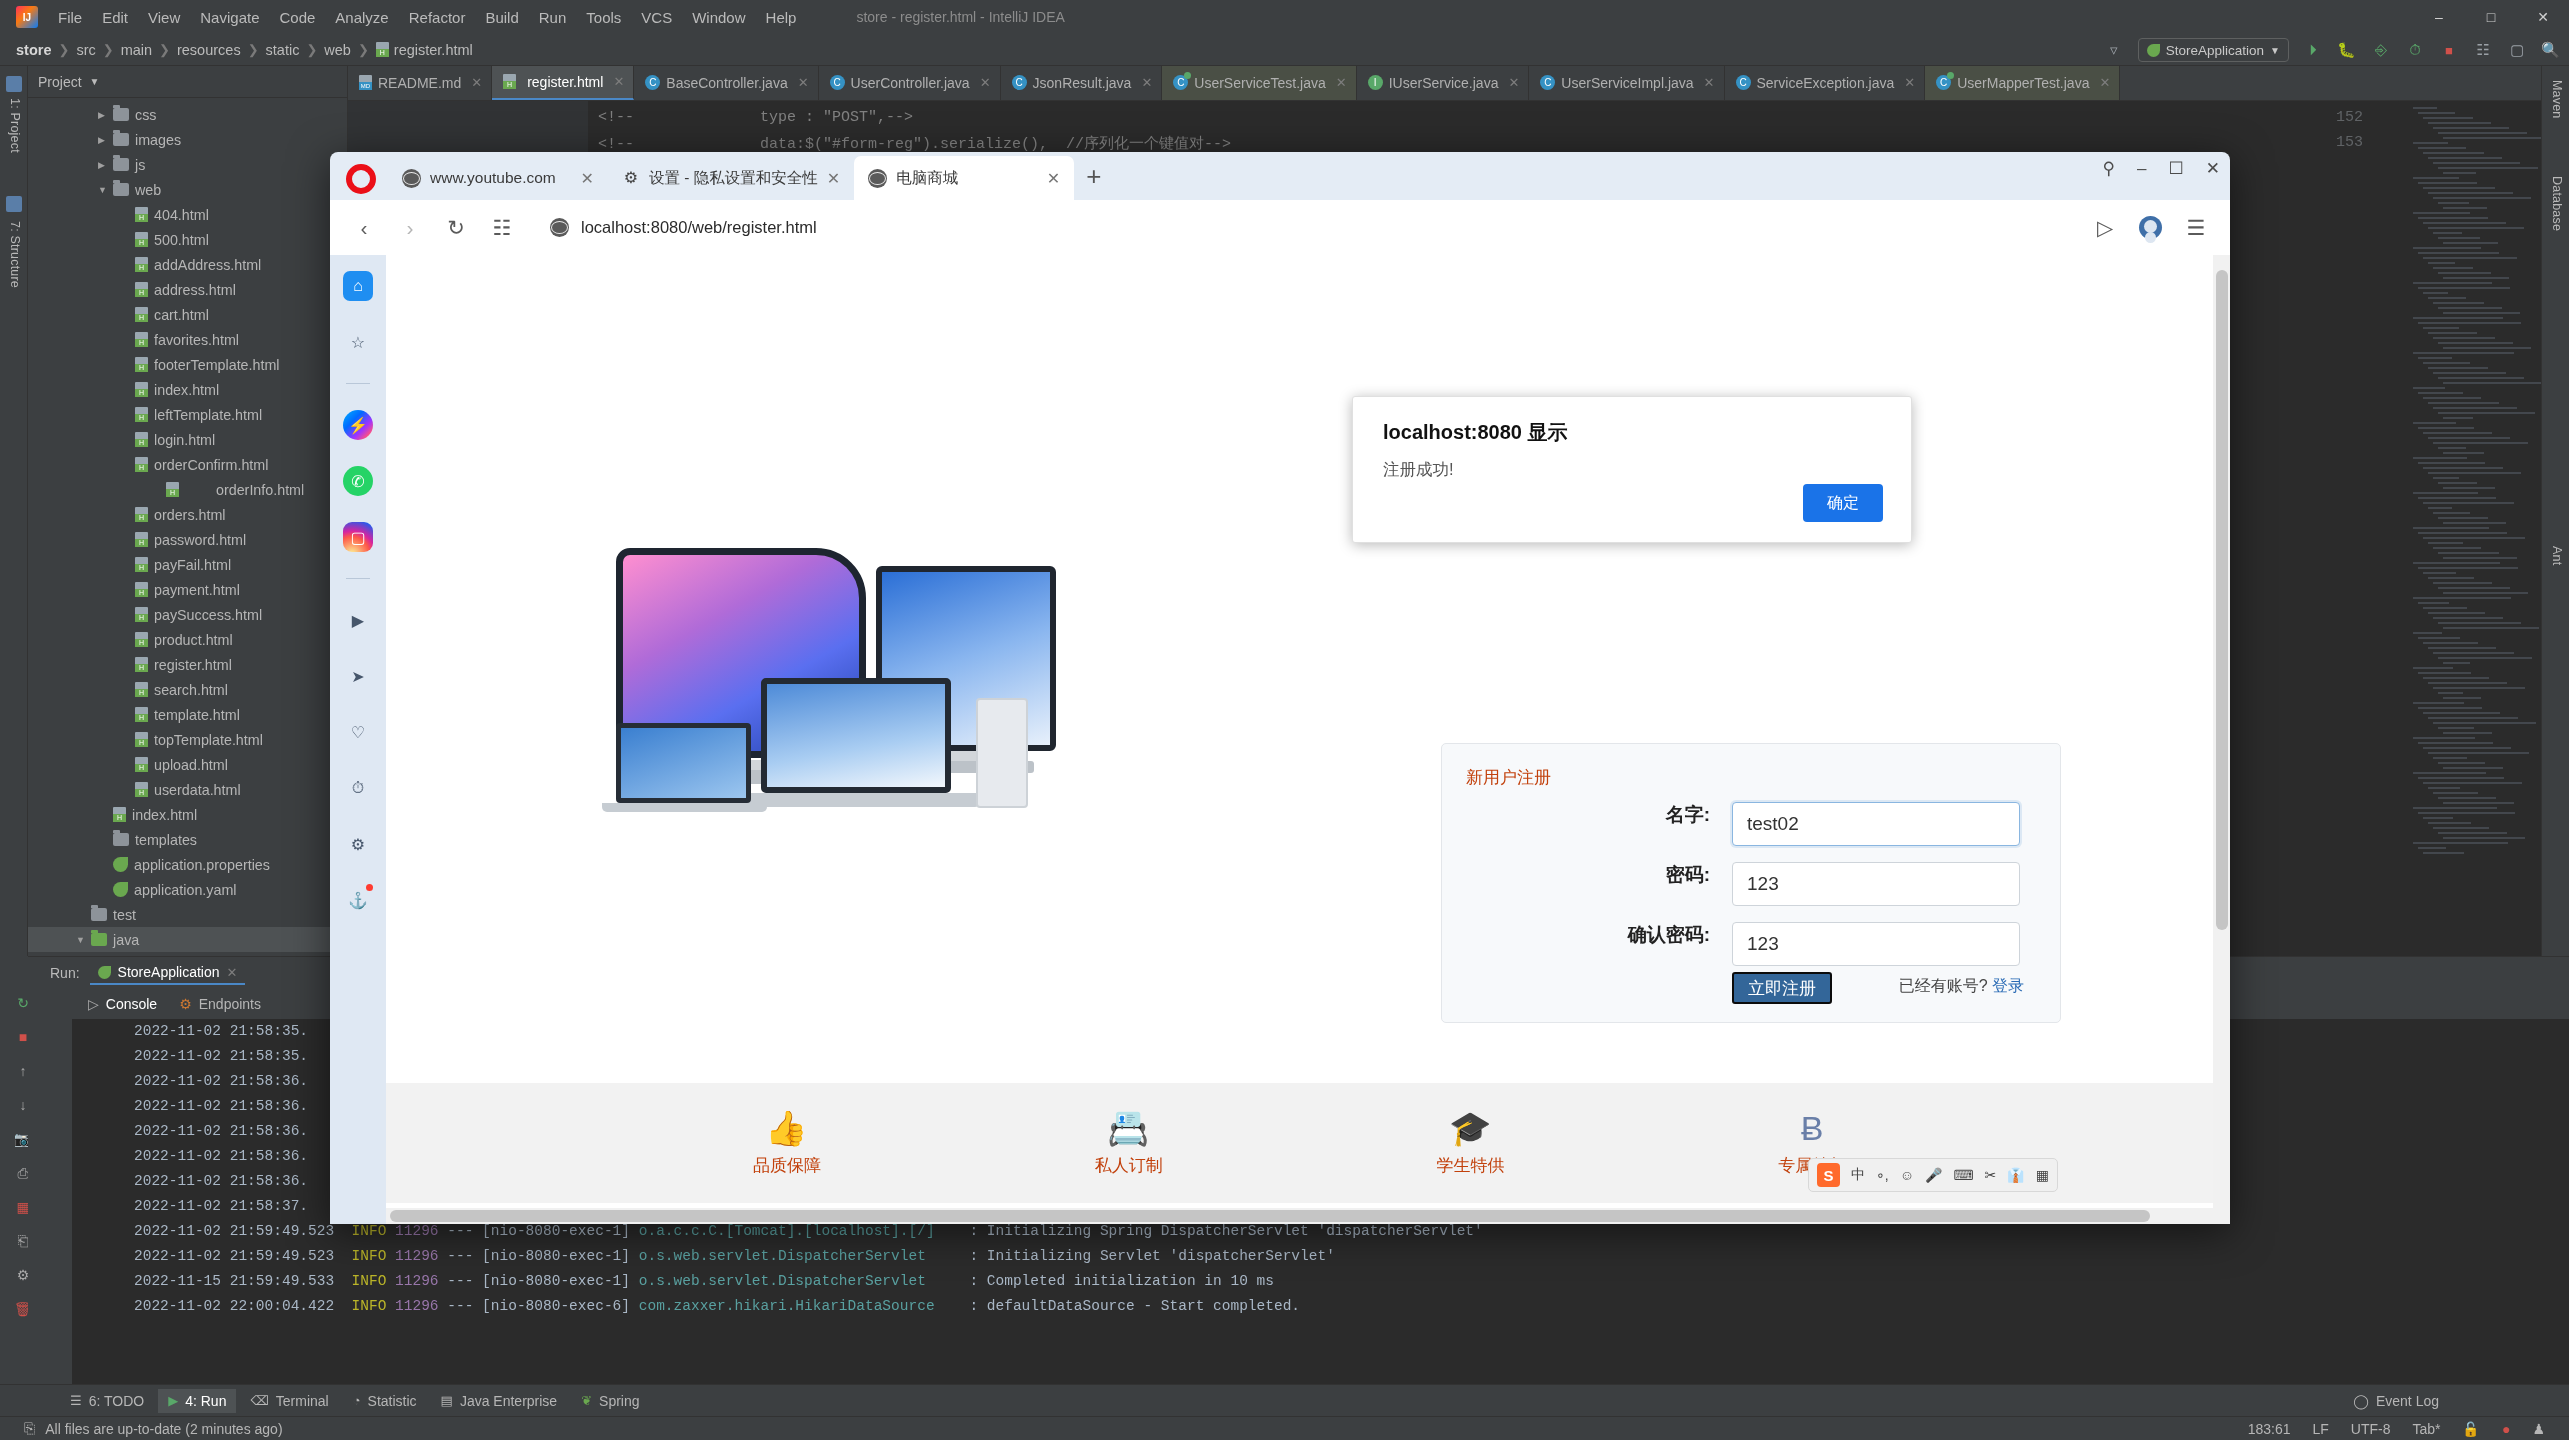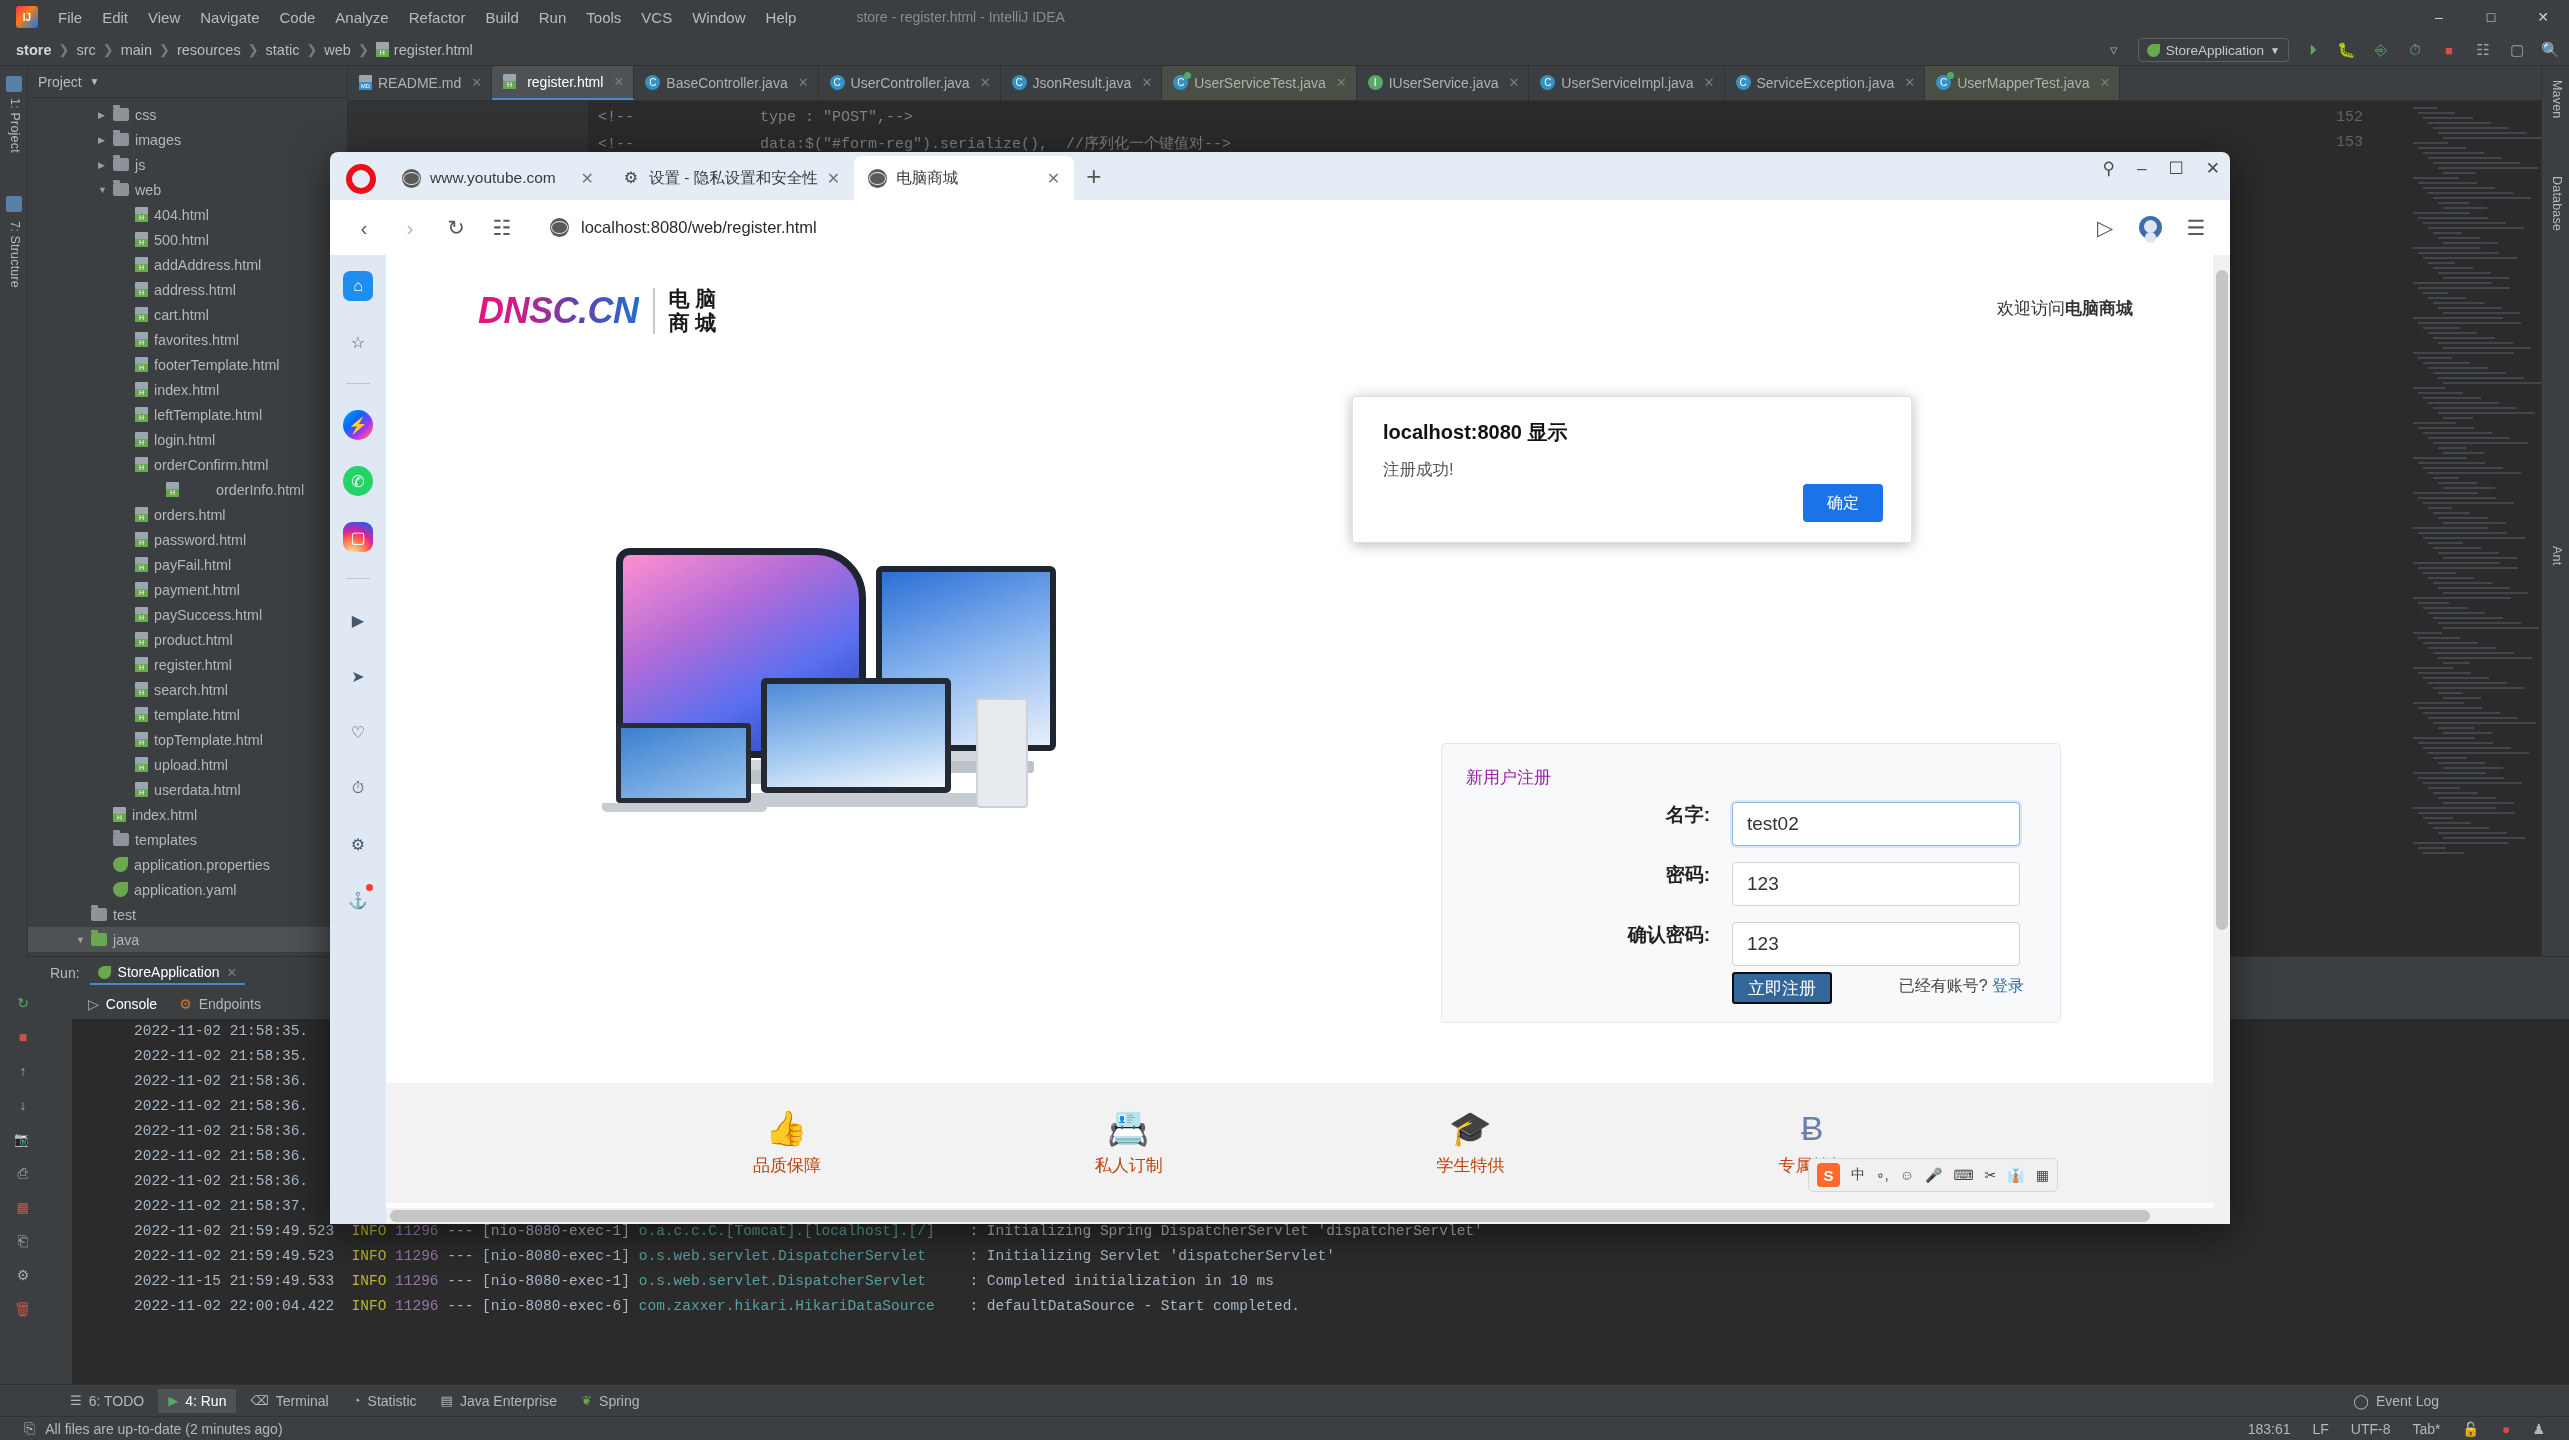--- a/index.html
+++ b/index.html
@@ -256,21 +256,21 @@
 
   .hero{ position:absolute; left:0; top:118px; width:100%; height:710px; background:#fff; }
   .monitors{ position:absolute; left:200px; top:175px; width:700px; height:350px; }
   .mon{ position:absolute; border-radius:6px; }
   .mon-stand{ position:absolute; background:#d2d6da; }
 
   .regbox{
     position:absolute; left:1055px; top:370px; width:620px; height:280px;
     background:#f7f9fb; border:1px solid #e3e6ea; border-radius:5px;
   }
-  .regtitle{ position:absolute; left:24px; top:22px; font-size:17px; color:#a21caf; }
+  .regtitle{ position:absolute; left:24px; top:22px; font-size:17px; color:#c2410c; }
   .frow{ position:absolute; left:0; width:100%; height:44px; display:flex; align-items:flex-start; }
   .flabel{ width:290px; text-align:right; padding-right:22px; font-size:19px; font-weight:bold; color:#222; }
   .finput{
     width:288px; height:44px; border:1px solid #ced4da; border-radius:4px; background:#fff;
     font-size:19px; color:#333; padding:0 14px; outline:none; font-family:"Liberation Sans", sans-serif;
   }
   .finput.focused{ border-color:#8ab6e0; box-shadow:0 0 0 2px rgba(138,182,224,.25); }
   .submit{
     position:absolute; left:290px; top:228px; width:100px; height:32px;
     background:#336699; color:#fff; font-size:17px; border:2px solid #0b0b0b; border-radius:3px;
@@ -926,33 +926,20 @@
       <div class="sb-ic">▶</div>
       <div class="sb-ic">➤</div>
       <div class="sb-ic">♡</div>
       <div class="sb-ic">⏱</div>
       <div class="sb-ic">⚙</div>
       <div class="sb-ic sb-badge">⚓</div>
     </div>
 
     <div class="page">
 
-      <div class="site-head">
-        <div class="logo">
-          <span class="logo-main">DNSC.CN</span>
-          <span class="logo-bar"></span>
-          <span>
-            <div class="logo-cn">电 脑</div>
-            <div class="logo-cn">商 城</div>
-          </span>
-        </div>
-        <div class="welcome">
-          <span>欢迎访问</span><b>电脑商城</b>
-        </div>
-      </div>
 
       <div class="hero">
 
         <div class="monitors">
           <div class="mon" style="left:30px;top:0;width:250px;height:210px;
                background:linear-gradient(150deg,#ff8fd0,#b06bd8 35%,#5a6ff0 65%,#1d3fa8);
                border:7px solid #1e2530; border-radius:14px 50px 50px 14px;"></div>
           <div class="mon-stand" style="left:115px;top:212px;width:80px;height:10px;border-radius:3px;"></div>
           <div class="mon-stand" style="left:60px;top:222px;width:190px;height:14px;border-radius:4px;background:#bcc2c8;"></div>
 

